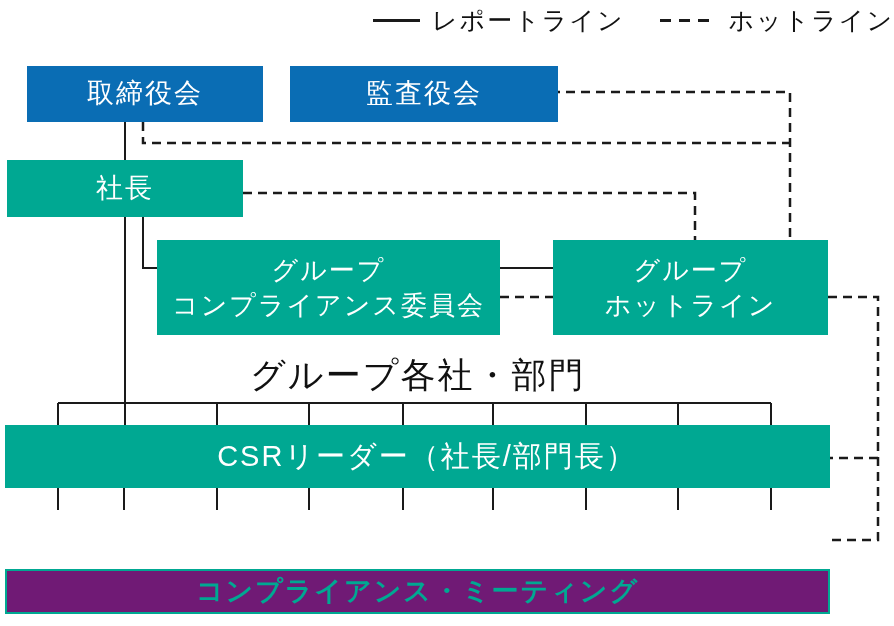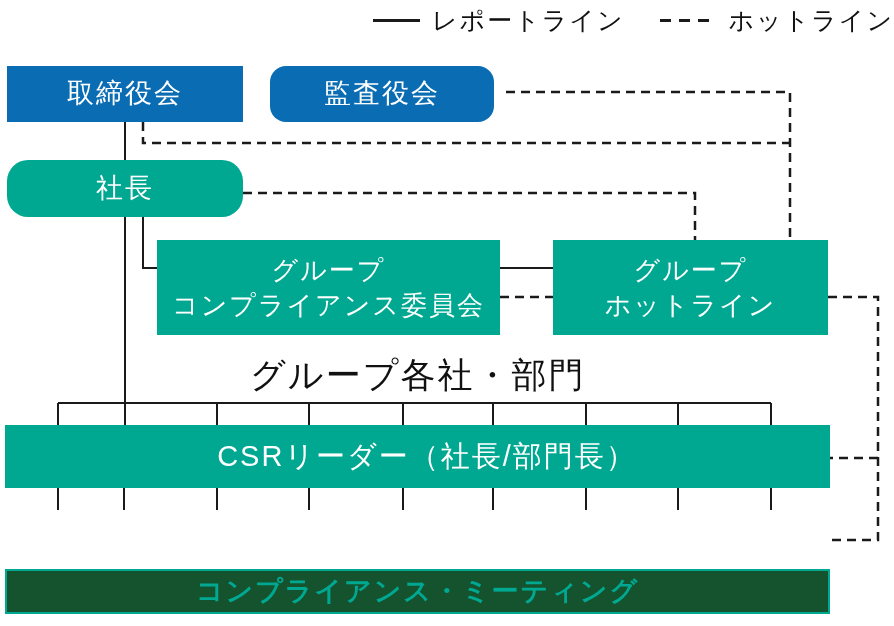--- a/index.html
+++ b/index.html
@@ -42,33 +42,33 @@
     display: flex;
     flex-direction: column;
     align-items: center;
     justify-content: center;
     text-align: center;
     color: #fff;
     font-size: 27px;
     letter-spacing: 2px;
     line-height: 1.32;
   }
-  .node.blue { background: var(--blue); }
+  .node.blue { background: var(--blue); margin-left: 20px; }
   .node.teal { background: var(--teal); }
 
   .box-board     { left: 7px;   top: 66px;  width: 236px; height: 56px; }
-  .box-audit     { left: 270px; top: 66px;  width: 224px; height: 56px; border-radius: 16px; }
-  .box-president { left: 7px;   top: 160px; width: 236px; height: 57px; border-radius: 21px; }
+  .box-audit     { left: 270px; top: 66px;  width: 268px; height: 56px; }
+  .box-president { left: 7px;   top: 160px; width: 236px; height: 57px; }
   .box-committee { left: 157px; top: 240px; width: 343px; height: 95px; font-size: 26px; }
   .box-hotline   { left: 553px; top: 240px; width: 275px; height: 95px; font-size: 26px; }
   .box-csr       { left: 5px;   top: 425px; width: 825px; height: 63px; font-size: 29px; padding-left: 19px; }
   .box-employees { left: 5px;   top: 510px; width: 825px; height: 57px; }
   .box-meeting   {
     left: 5px; top: 569px; width: 825px; height: 45px;
-    background: #14532d;
+    background: #701a75;
     border: 2px solid var(--teal);
     color: var(--teal);
     font-weight: bold;
     font-size: 27px;
   }
   .group-label {
     position: absolute;
     z-index: 1;
     left: 250px; top: 352px;
     font-size: 35px;

